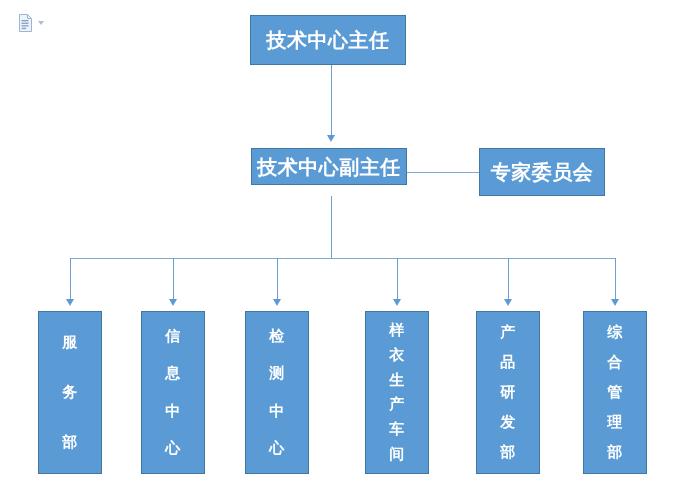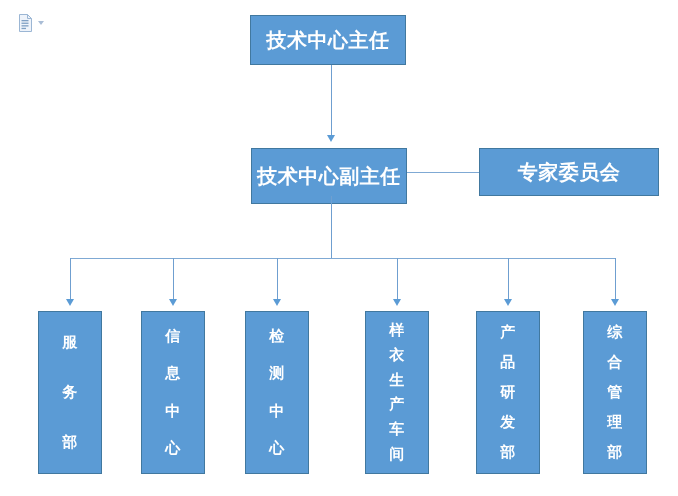--- a/index.html
+++ b/index.html
@@ -112,25 +112,25 @@
       </svg>
     </span>
     <span class="caret"></span>
   </div>
 
   <div class="node horizontal" style="left:250px; top:15px; width:156px; height:50px;">技术中心主任</div>
 
   <div class="vline" style="left:331px; top:65px;  height:72px;"></div>
   <div class="arrowhead" style="left:327px; top:135px;"></div>
 
-  <div class="node horizontal" style="left:251px; top:148px; width:156px; height:56px;">技术中心副主任</div>
+  <div class="node horizontal" style="left:251px; top:148px; width:156px; height:37px;">技术中心副主任</div>
 
   <div class="hline" style="left:407px; top:172px; width:72px;"></div>
 
-  <div class="node horizontal" style="left:479px; top:148px; width:180px; height:48px;">专家委员会</div>
+  <div class="node horizontal" style="left:479px; top:148px; width:126px; height:48px;">专家委员会</div>
 
   <div class="vline" style="left:331px; top:196px; height:63px;"></div>
 
   <div class="hline" style="left:70px; top:258px; width:545px;"></div>
 
   <div class="vline" style="left:70px;  top:258px; height:43px;"></div>
   <div class="arrowhead" style="left:66px;  top:299px;"></div>
 
   <div class="vline" style="left:173px; top:258px; height:43px;"></div>
   <div class="arrowhead" style="left:169px; top:299px;"></div>

